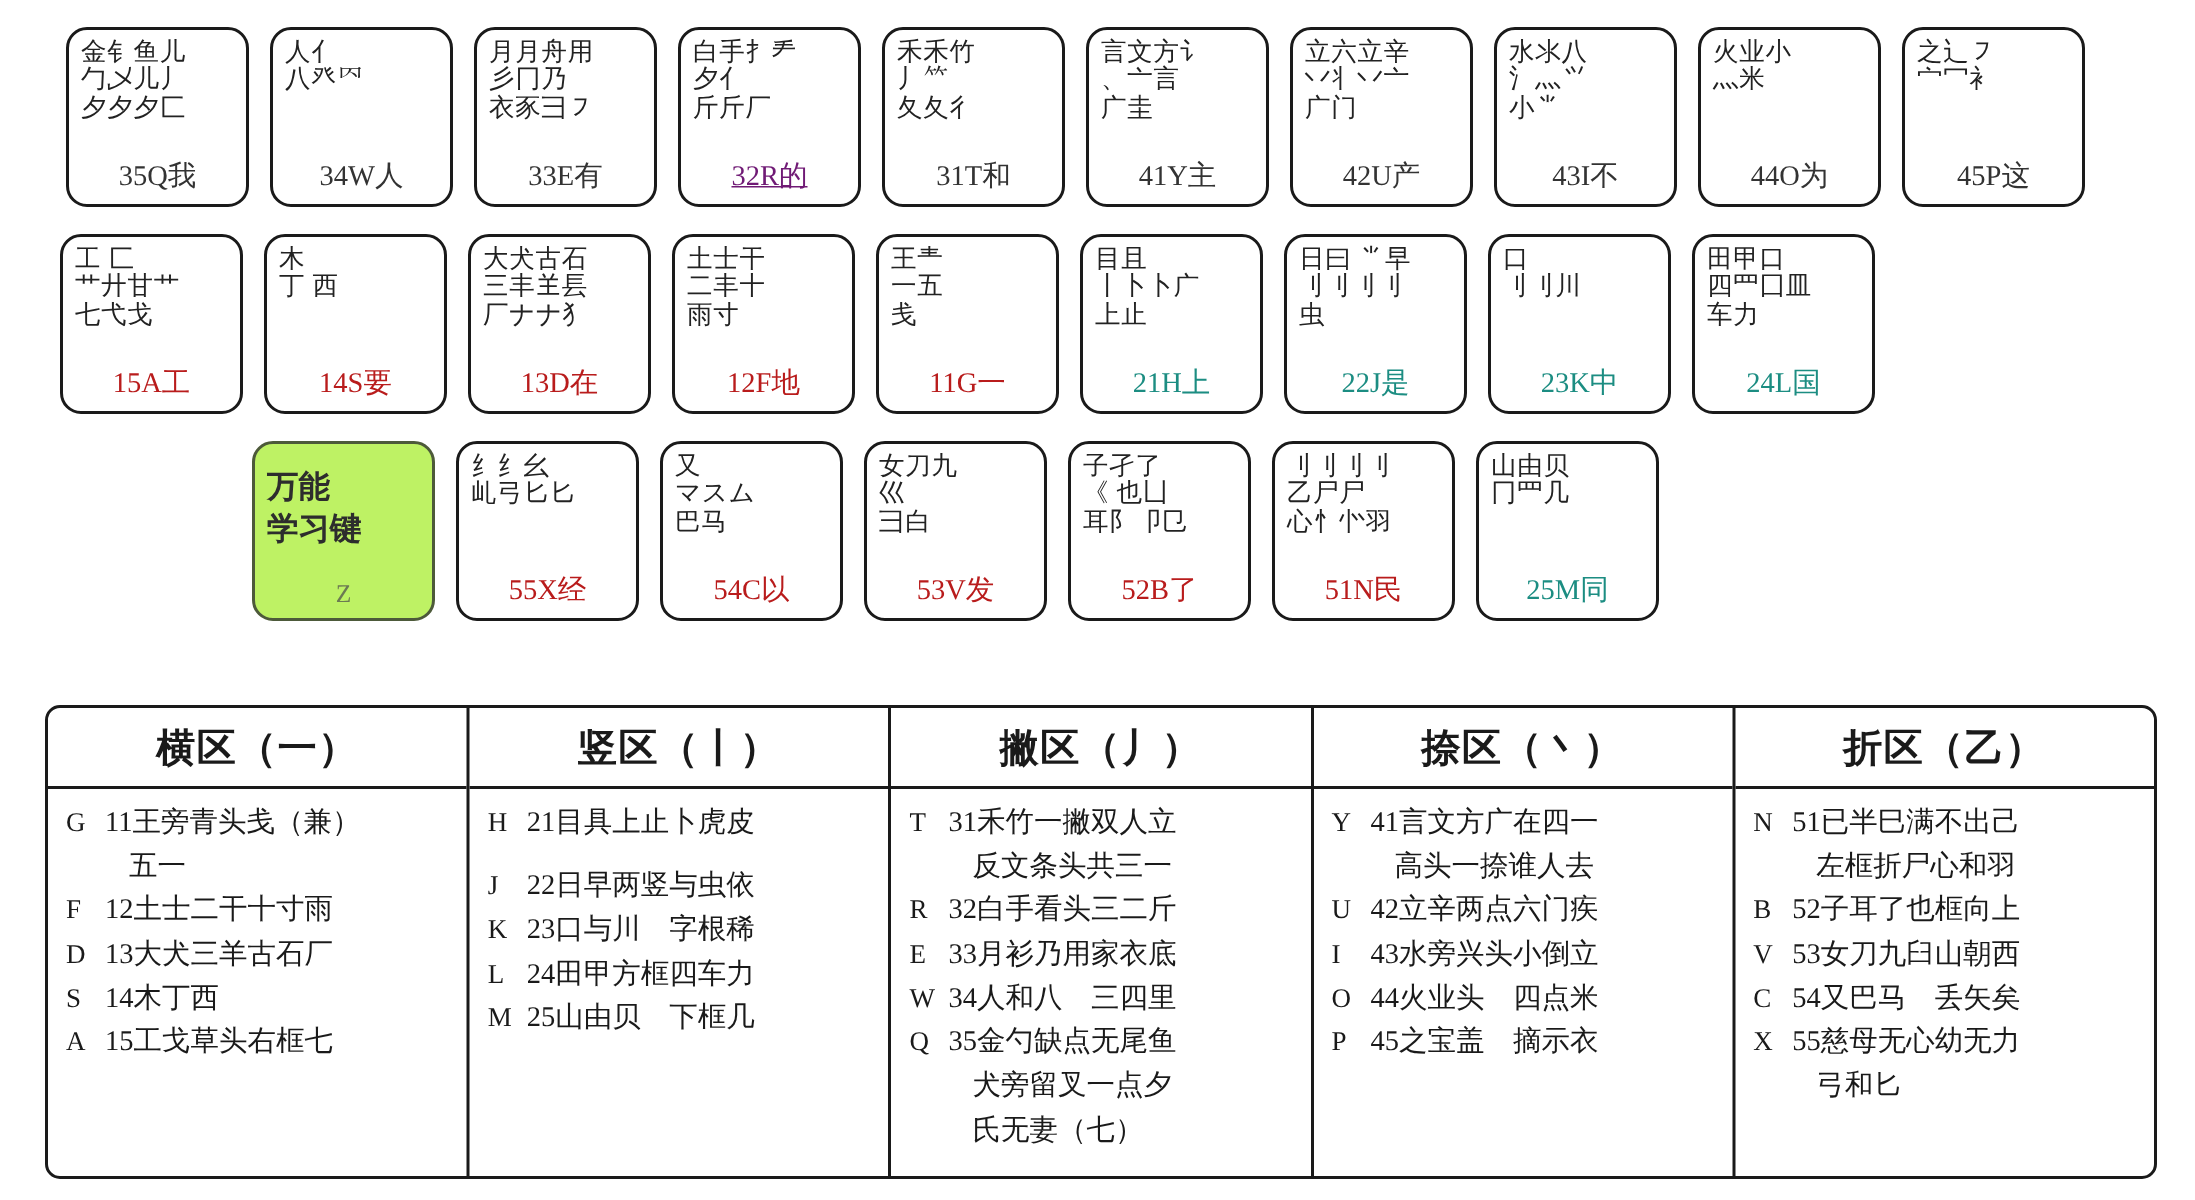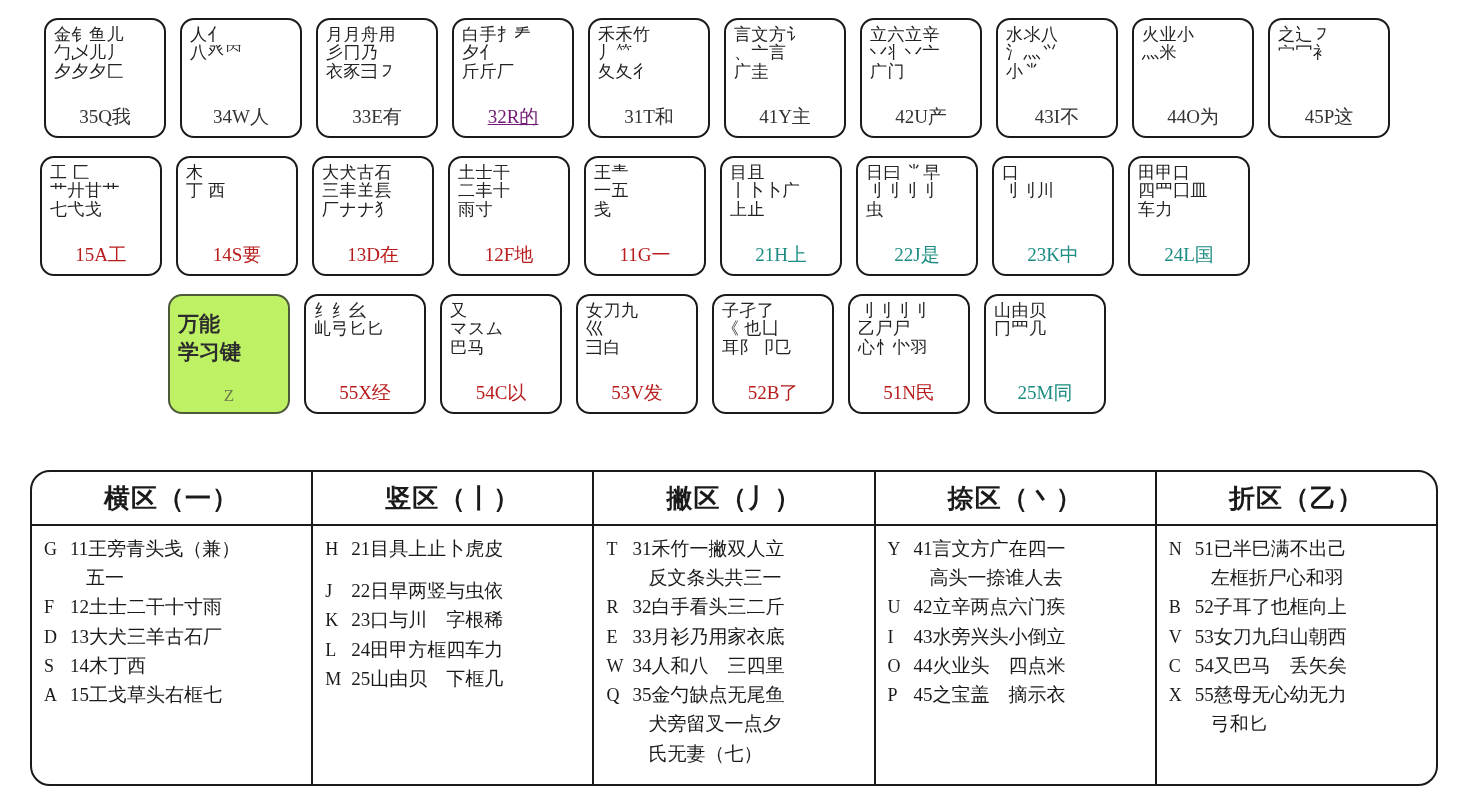--- a/index.html
+++ b/index.html
@@ -91,21 +91,21 @@
   }
 
   
   #zone-table {
     position: absolute;
     left: 30px;
     top: 470px;
     width: 1404px;
     height: 312px;
     border: 2.5px solid #1a1a1a;
-    border-radius: 20px;
+    border-radius: 10px;
     background: #fff;
     display: flex;
     flex-direction: row;
     overflow: hidden;
   }
   .zone-col {
     flex: 1 1 0;
     border-right: 2.5px solid #1a1a1a;
     display: flex;
     flex-direction: column;

